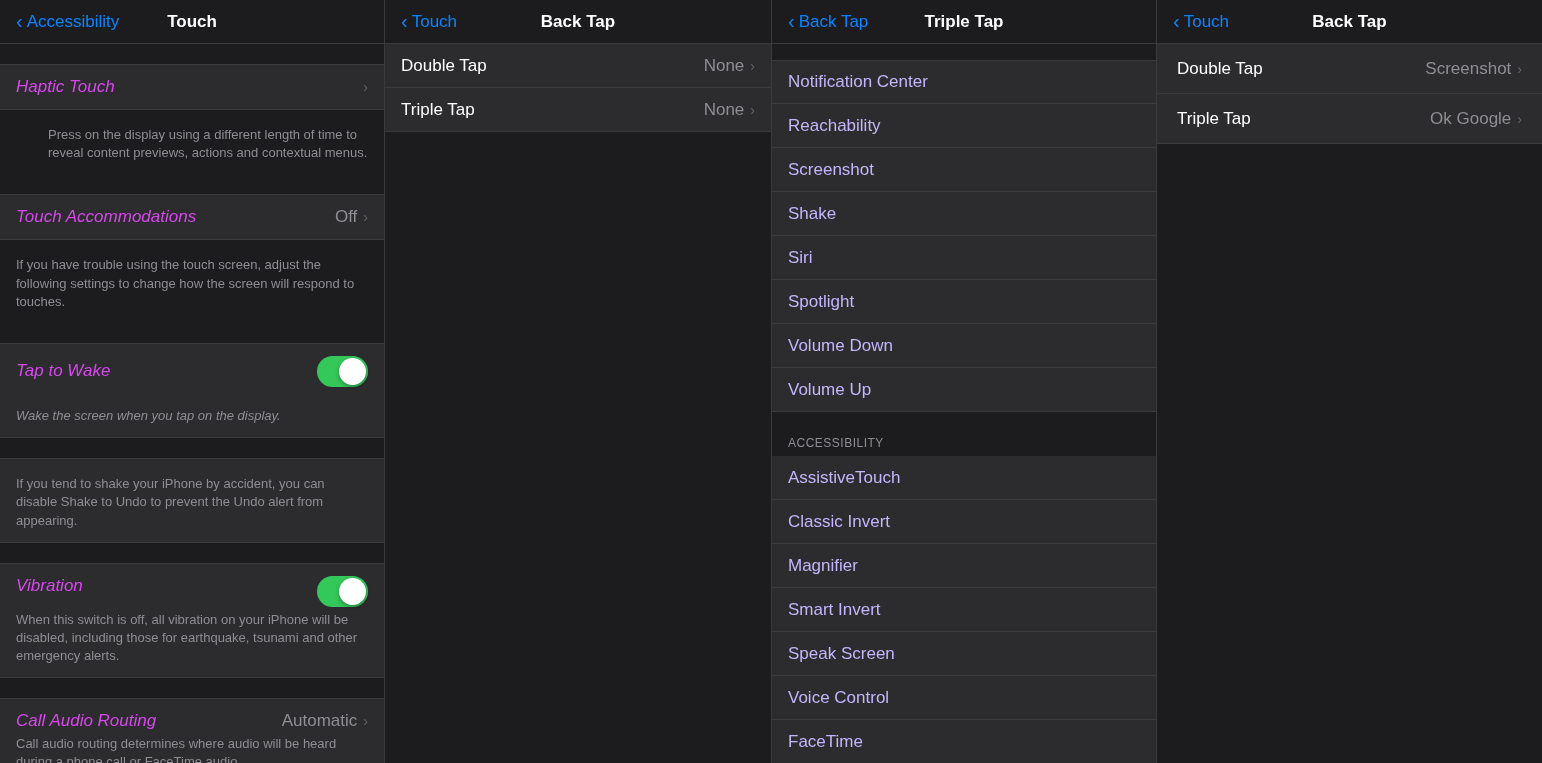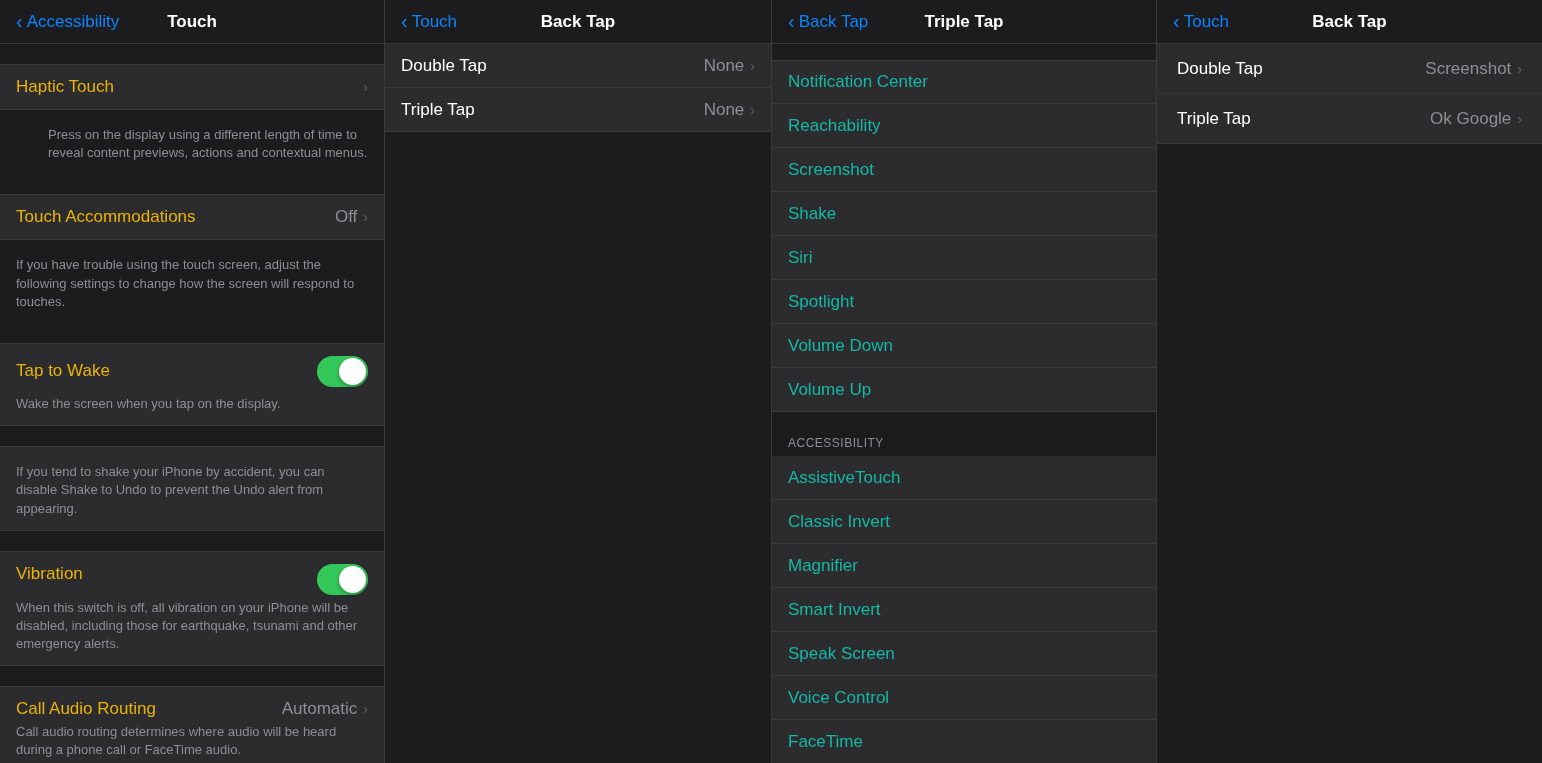--- a/index.html
+++ b/index.html
@@ -81,21 +81,22 @@
     .settings-item:first-of-type {
       border-top: 1px solid #3a3a3c;
     }
 
     .settings-item-content {
       flex: 1;
     }
 
     .settings-item-title {
       font-size: 17px;
-      color: #eab308;
+      color: #d946ef;
+      font-style: italic;
     }
 
     .settings-item-desc {
       font-size: 13px;
       color: #8e8e93;
       margin-top: 4px;
       line-height: 1.4;
     }
 
     .settings-item-right {
@@ -188,21 +189,21 @@
       height: 44px;
       cursor: pointer;
     }
 
     .menu-item:first-of-type {
       border-top: 1px solid #3a3a3c;
     }
 
     .menu-item-title {
       font-size: 17px;
-      color: #14b8a6;
+      color: #c4b5fd;
     }
 
     
     .back-tap-item {
       background: #2c2c2e;
       border-bottom: 1px solid #3a3a3c;
       padding: 0 20px;
       display: flex;
       align-items: center;
       justify-content: space-between;
@@ -271,21 +272,21 @@
       </div>
     </div>
   </div>
 
   <div class="settings-group">
     <div class="settings-item" style="flex-direction:column; align-items:flex-start; padding:12px 16px;">
       <div style="display:flex; width:100%; align-items:center; justify-content:space-between;">
         <div class="settings-item-title">Tap to Wake</div>
         <div class="toggle"></div>
       </div>
-      <div class="settings-item-desc" style="margin-top:8px;">Wake the screen when you tap on the display.</div>
+      <div class="settings-item-desc" style="margin-top:20px;font-style:italic;">Wake the screen when you tap on the display.</div>
     </div>
   </div>
 
   <div class="settings-group">
     <div class="settings-item" style="flex-direction:column; align-items:flex-start; padding:12px 16px;">
       <div class="settings-item-desc" style="margin-top:4px;">If you tend to shake your iPhone by accident, you can disable Shake to Undo to prevent the Undo alert from appearing.</div>
     </div>
   </div>
 
   <div class="settings-group">

